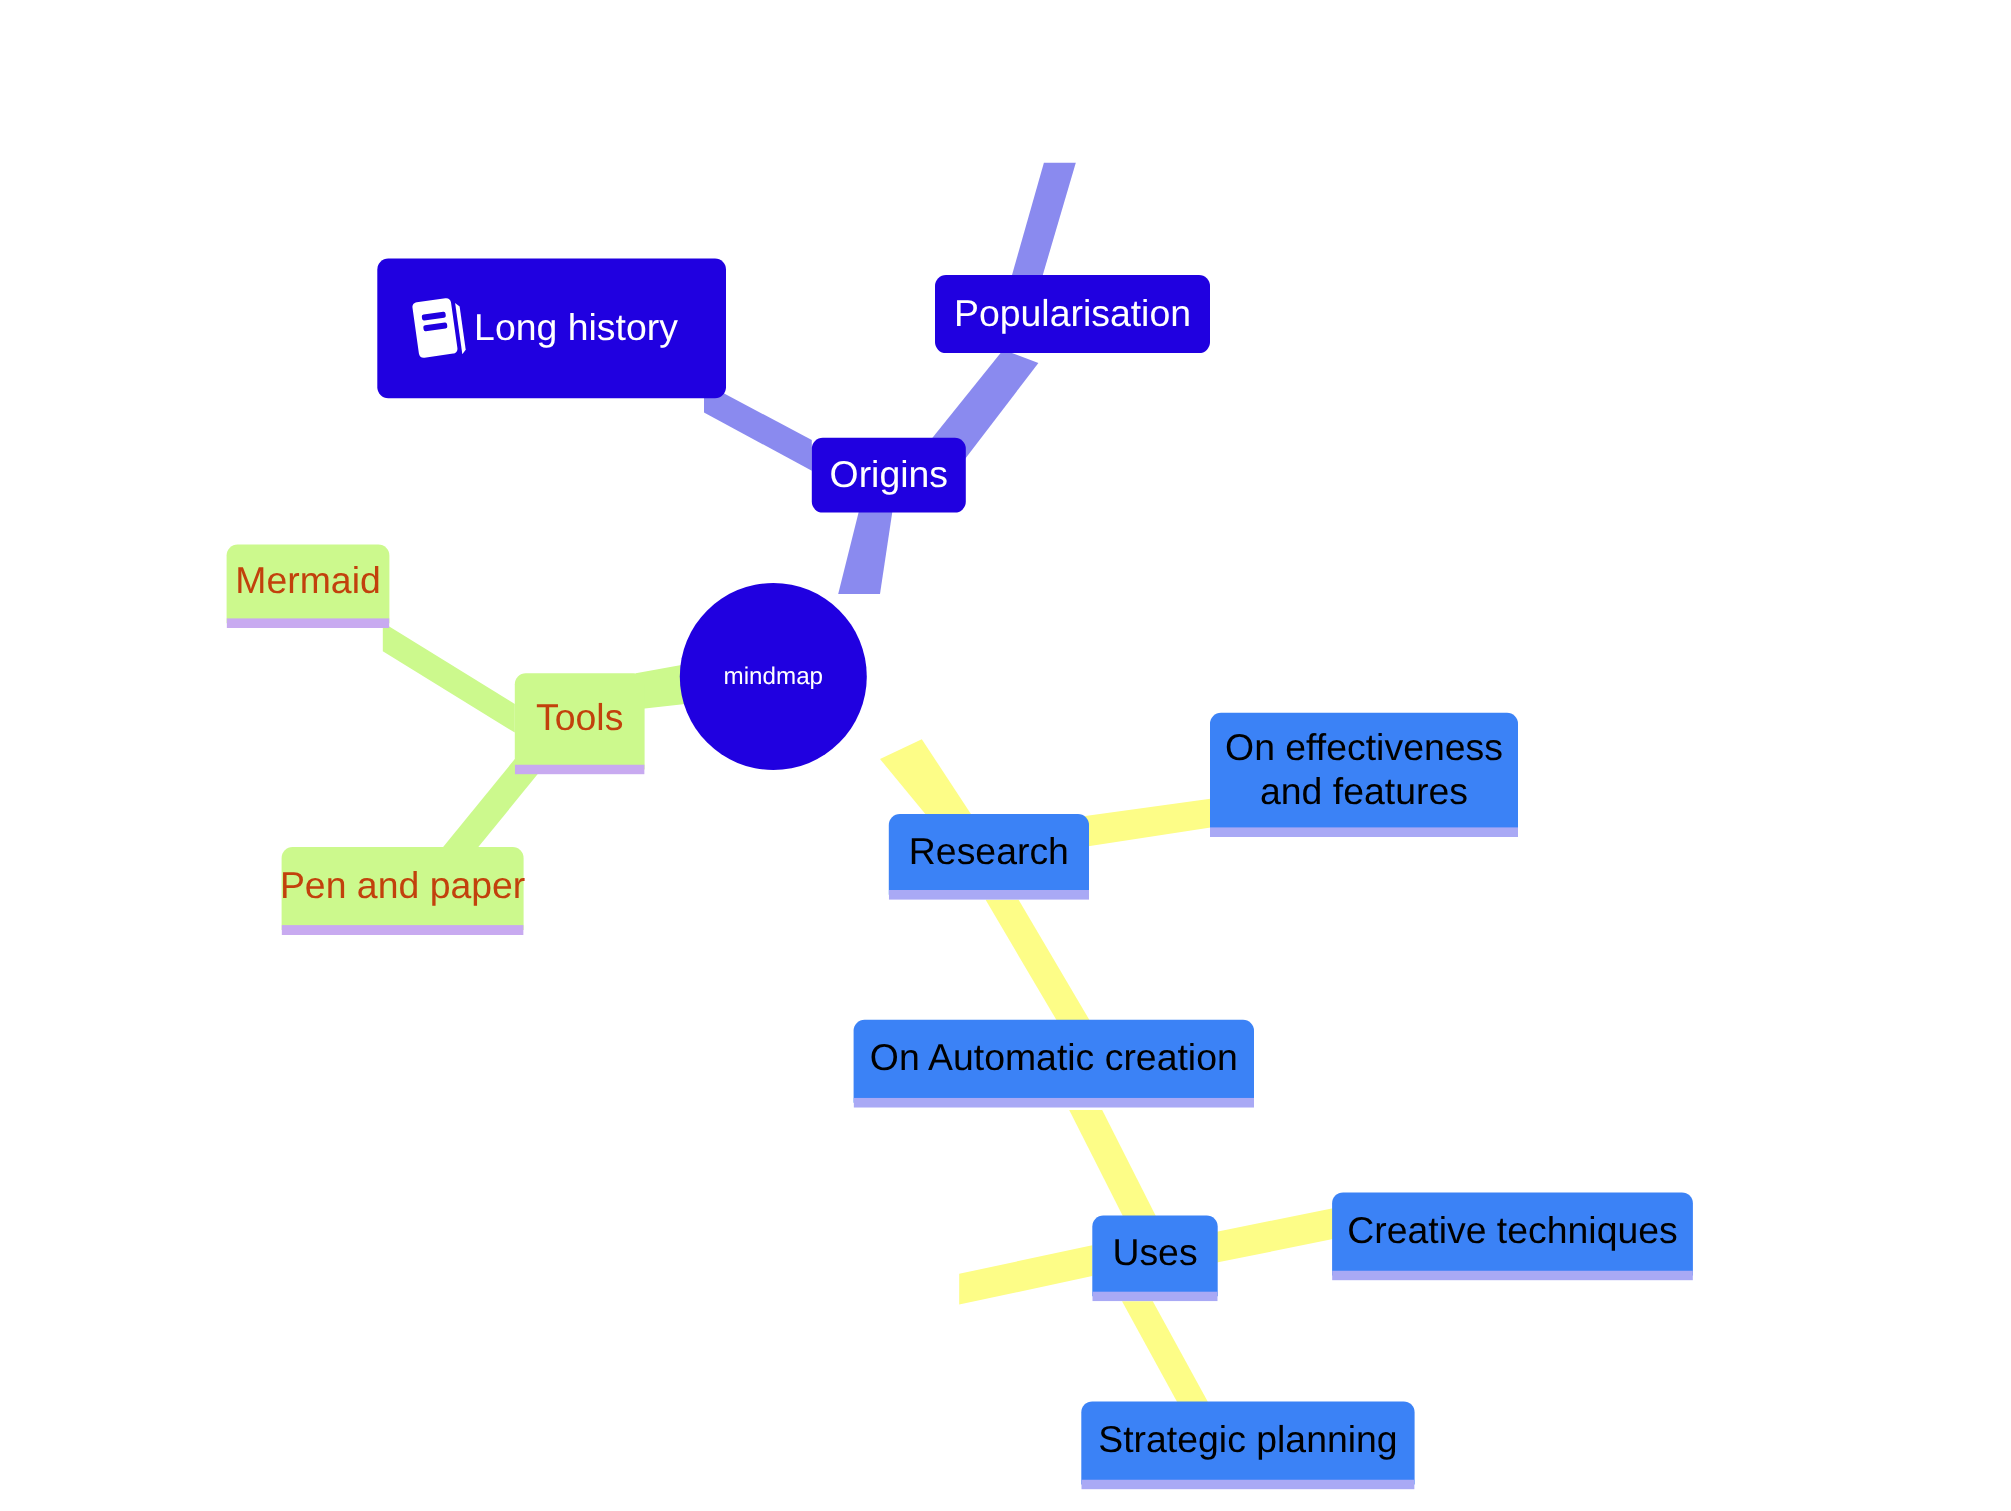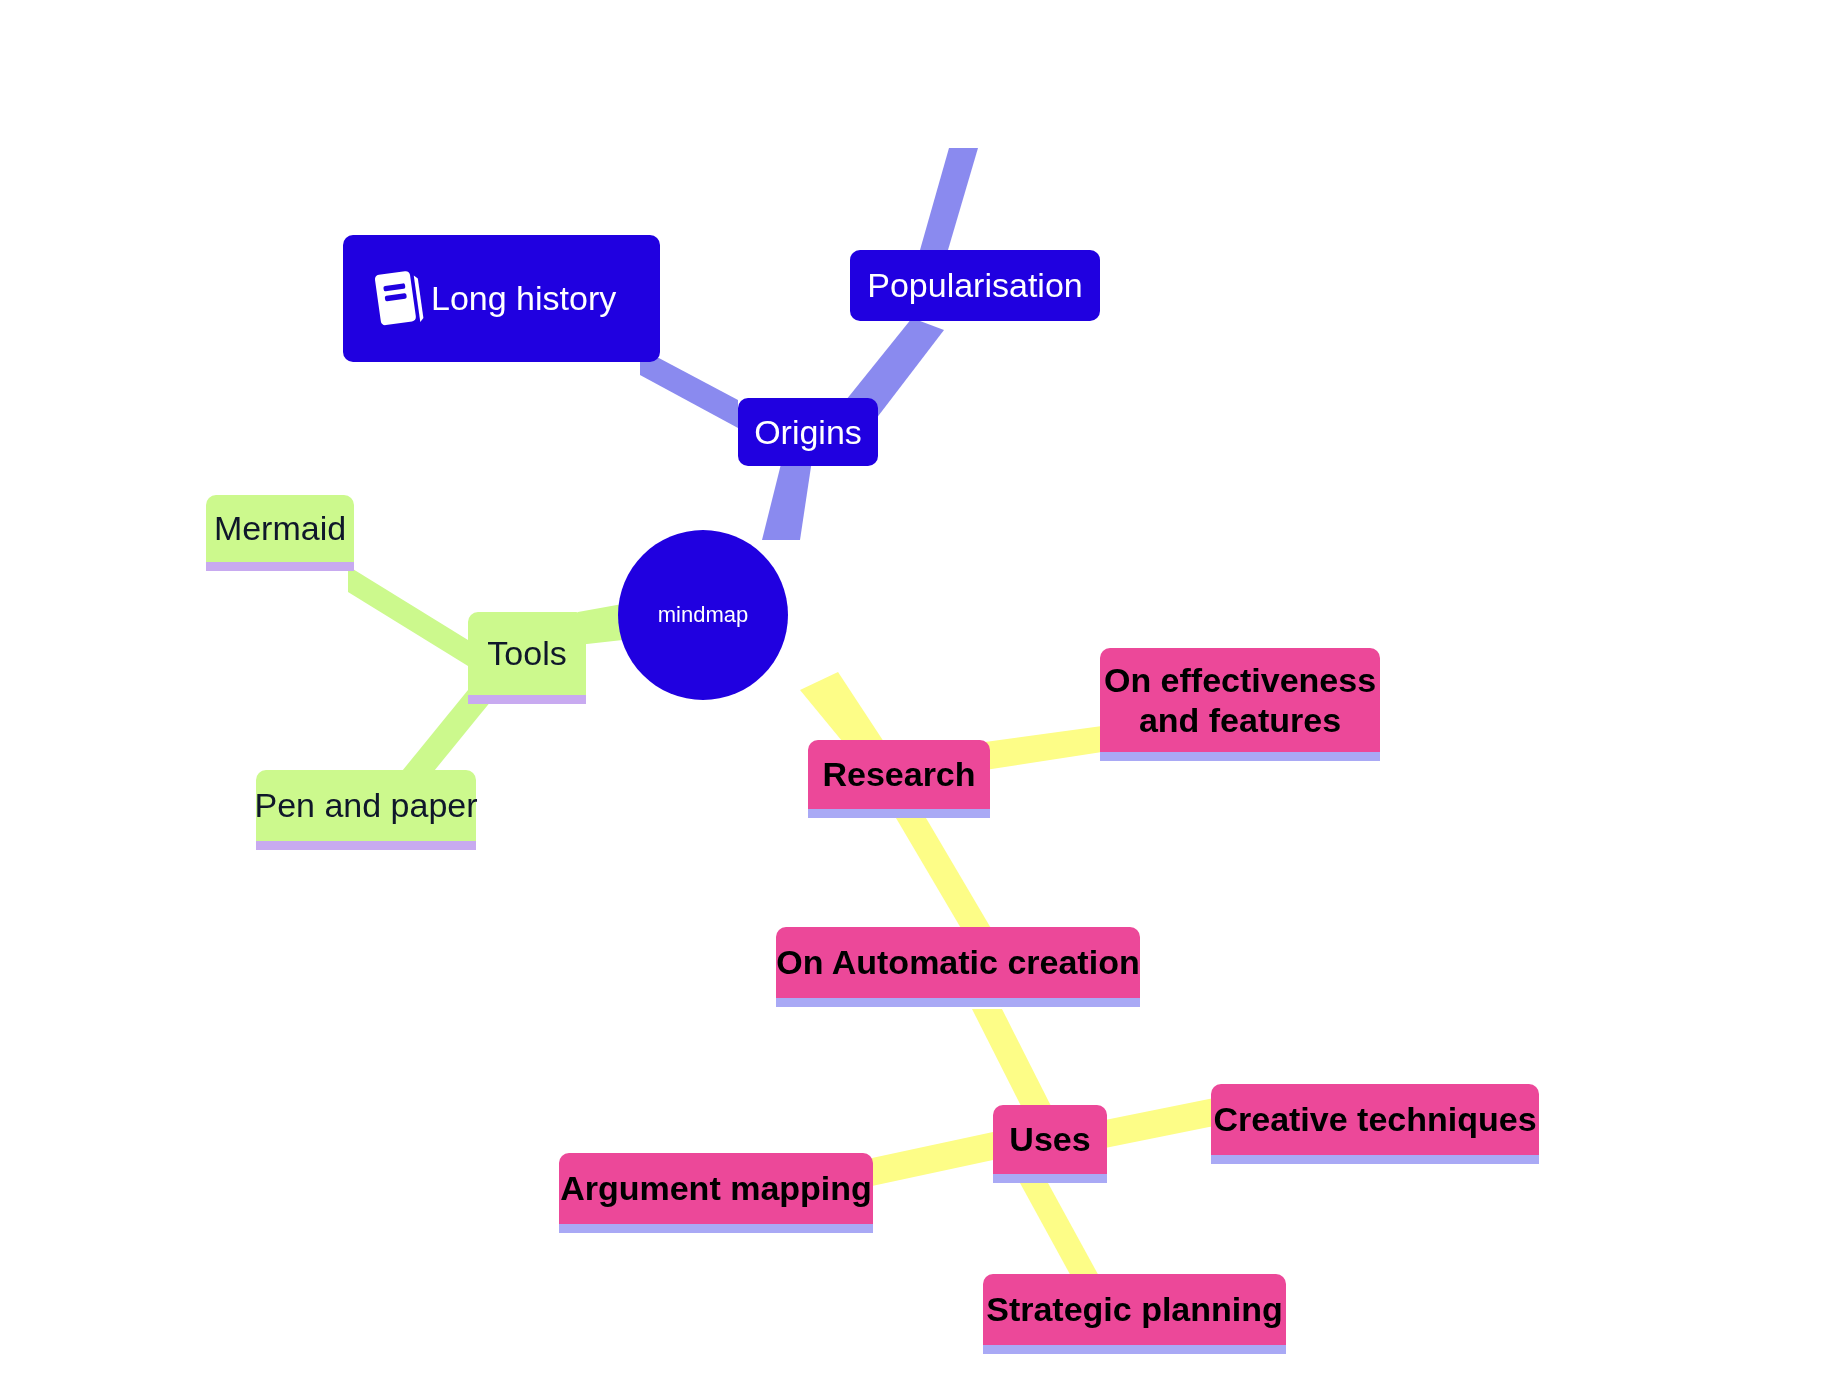--- a/index.html
+++ b/index.html
@@ -46,33 +46,32 @@
     background: #2000e0;
     color: #ffffff;
     border-radius: 10px;
     font-size: 34px;
   }
   .node.blue.multiline { font-size: 34px; }
 
   
   .node.green {
     background: #ccf98d;
-    color: #0f172a;
+    color: #c2410c;
     border-radius: 10px 10px 0 0;
     border-bottom: 9px solid #c8aaf0;
     font-size: 34px;
   }
   
   .node.yellow {
-    background: #ec4899;
+    background: #3b82f6;
     color: #000000;
     border-radius: 10px 10px 0 0;
     border-bottom: 9px solid #a9a9f5;
     font-size: 34px;
-    font-weight: bold;
   }
   .node .label { display: block; }
   .node.with-icon {
     justify-content: flex-start;
     padding-left: 24px;
     gap: 6px;
   }
   .book-icon {
     width: 58px;
     height: 58px;
@@ -168,21 +167,18 @@
   </div>
 
   <div class="node yellow" style="left:776px; top:927px; width:364px; height:80px;">
     <span class="label">On Automatic creation</span>
   </div>
 
   <div class="node yellow" style="left:993px; top:1105px; width:114px; height:78px;">
     <span class="label">Uses</span>
   </div>
 
-  <div class="node yellow" style="left:559px; top:1153px; width:314px; height:80px;">
-    <span class="label">Argument mapping</span>
-  </div>
 
   <div class="node yellow" style="left:983px; top:1274px; width:303px; height:80px;">
     <span class="label">Strategic planning</span>
   </div>
 
 </div>
 
 </body></html>

